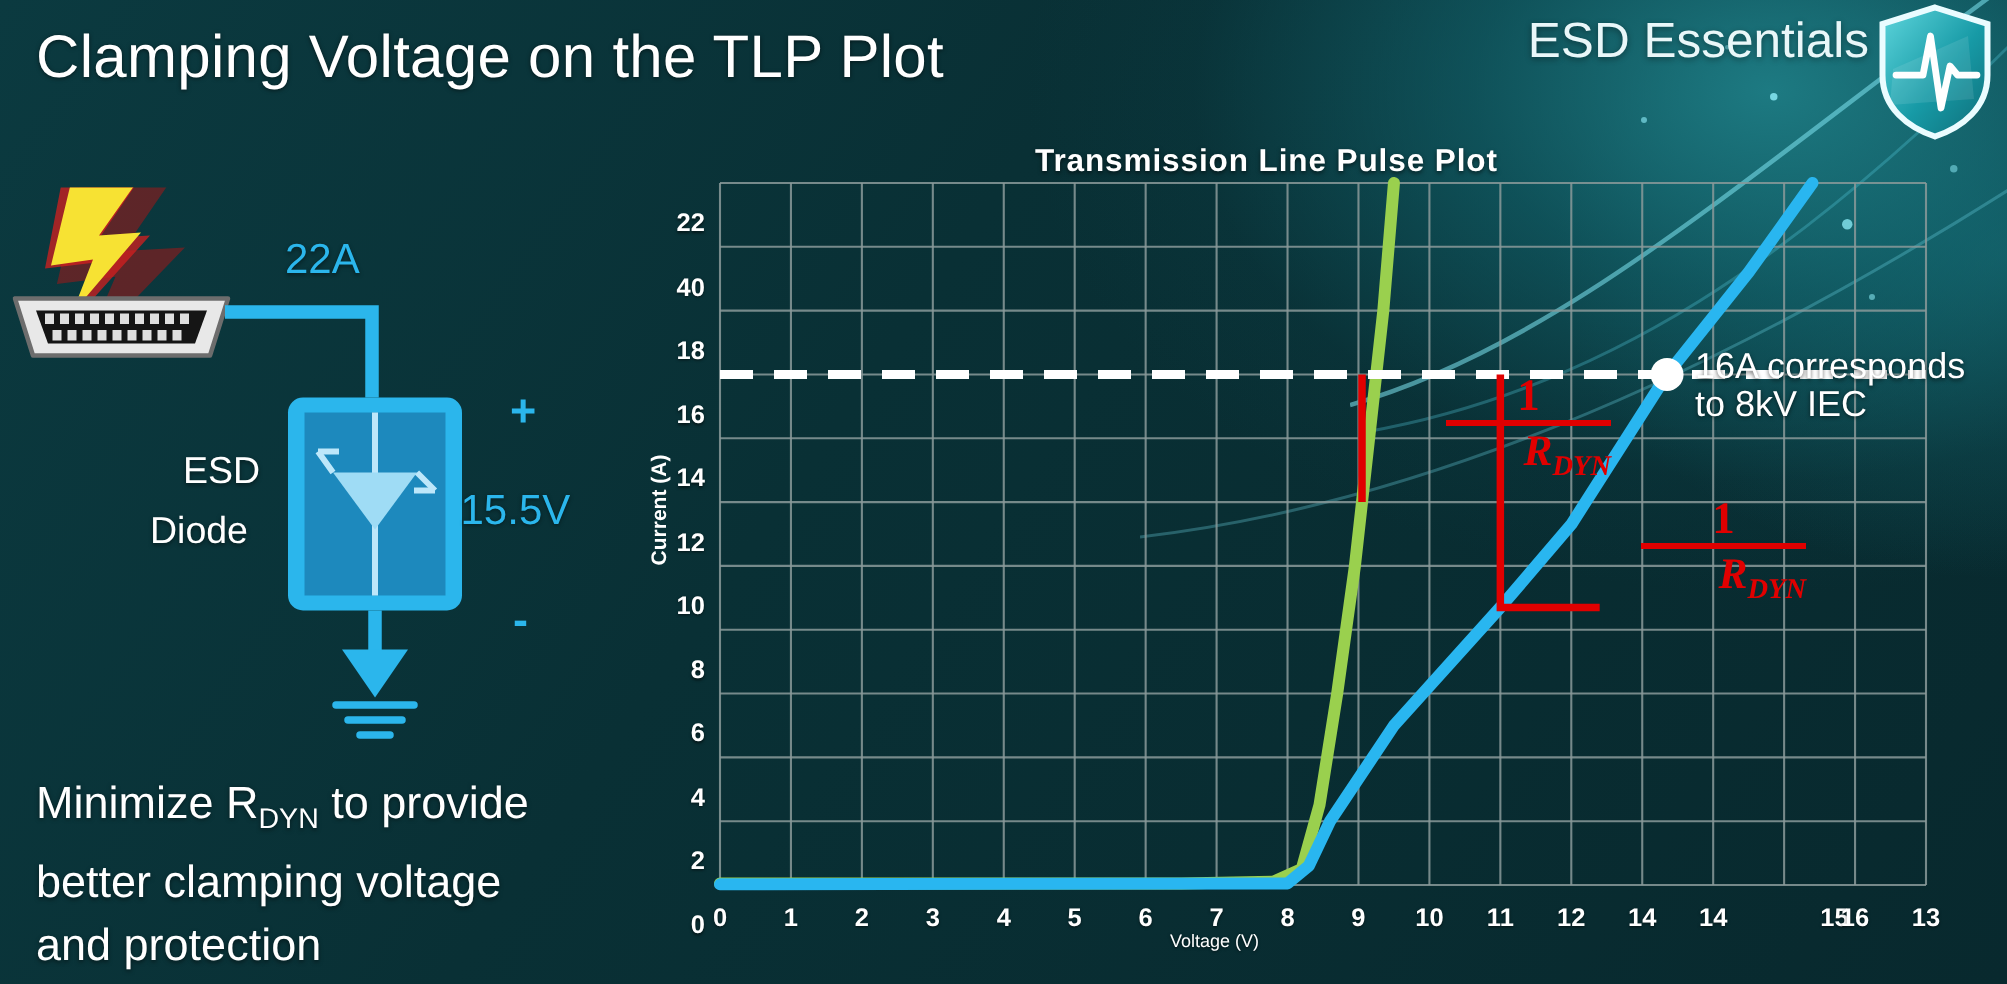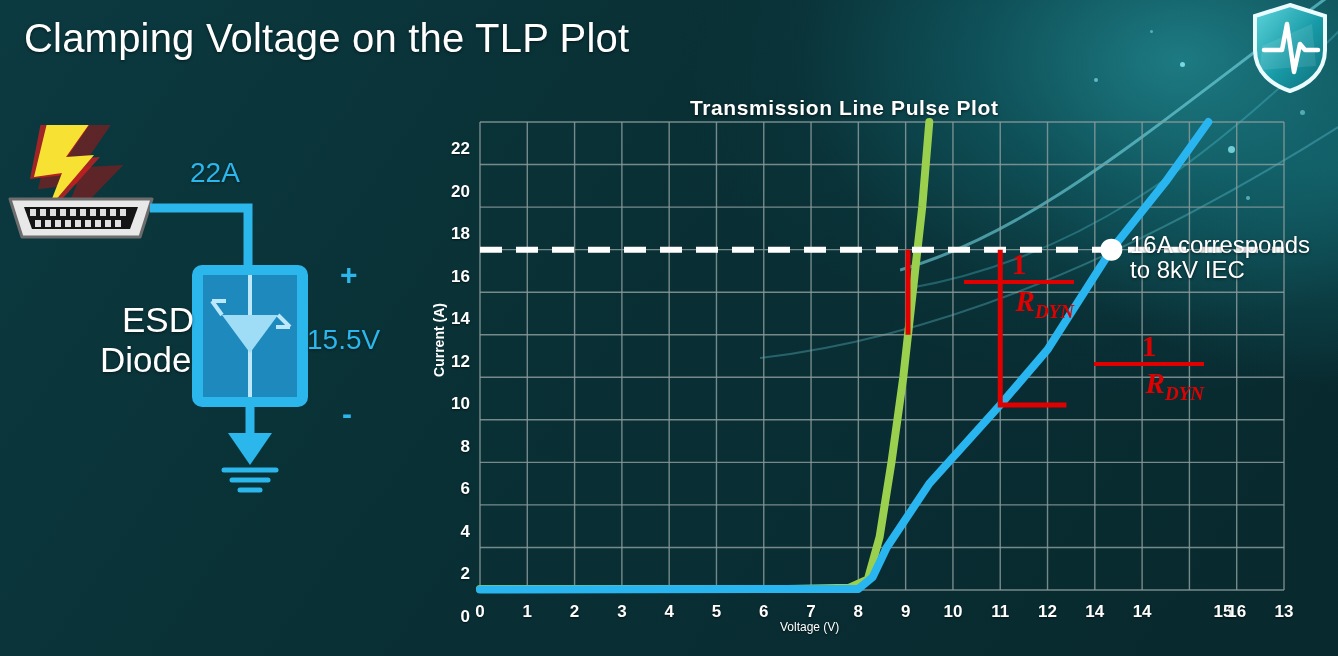--- a/index.html
+++ b/index.html
@@ -19,21 +19,21 @@
 
   
   #page-title{position:absolute;left:24px;top:16px;font-size:40px;color:#ffffff;
     letter-spacing:.2px;text-shadow:0 1px 3px rgba(0,0,0,.55);white-space:nowrap;}
   #brand-text{position:absolute;right:92px;top:8px;font-size:33px;color:#e9f7f9;
     text-shadow:0 1px 4px rgba(0,0,0,.4);white-space:nowrap;}
   #brand-logo{position:absolute;right:4px;top:0px;width:88px;height:96px;}
 
   
   #circuit{position:absolute;left:0;top:125px;width:420px;height:380px;}
-  .dlabel{position:absolute;color:#ffffff;font-size:35px;text-shadow:0 1px 3px rgba(0,0,0,.5);text-align:right;}
+  .dlabel{position:absolute;color:#ffffff;font-size:25px;text-shadow:0 1px 3px rgba(0,0,0,.5);text-align:right;}
   .clabel{position:absolute;color:#2bb6ec;font-size:28px;text-shadow:0 1px 3px rgba(0,0,0,.45);}
   .psign{position:absolute;color:#2bb6ec;font-size:30px;font-weight:bold;}
 
   
   #body-copy{position:absolute;left:24px;top:515px;width:420px;color:#ffffff;
     font-size:30px;line-height:42px;text-shadow:0 1px 3px rgba(0,0,0,.5);}
   #body-copy sub{font-size:19px;}
 
   
   #chart{position:absolute;left:412px;top:92px;width:920px;height:560px;}
@@ -71,20 +71,21 @@
   </svg>
 
   <div class="particle" style="left:1180px;top:62px;width:5px;height:5px;opacity:.8;"></div>
   <div class="particle" style="left:1228px;top:146px;width:7px;height:7px;opacity:.75;"></div>
   <div class="particle" style="left:1094px;top:78px;width:4px;height:4px;opacity:.6;"></div>
   <div class="particle" style="left:1246px;top:196px;width:4px;height:4px;opacity:.55;"></div>
   <div class="particle" style="left:1300px;top:110px;width:5px;height:5px;opacity:.5;"></div>
   <div class="particle" style="left:1150px;top:30px;width:3px;height:3px;opacity:.5;"></div>
 
   <div id="page-title">Clamping Voltage on the TLP Plot</div>
+  <div id="brand-text">ESD Essentials</div>
   <svg id="brand-logo" viewBox="0 0 88 96">
     <defs>
       <linearGradient id="shieldg" x1="0" y1="0" x2="1" y2="1">
         <stop offset="0%" stop-color="#5fd6dd"></stop>
           <stop offset="55%" stop-color="#179aa6"></stop>
         <stop offset="100%" stop-color="#0e6d78"></stop>
       </linearGradient>
     </defs>
     <path d="M44 5 L79 16 L79 50 C79 72 62 85 44 91 C26 85 9 72 9 50 L9 16 Z" fill="url(#shieldg)" stroke="#eafcff" stroke-width="4"></path>
     <path d="M16 46 L66 24 L70 66 L14 70 Z" fill="#ffffff" opacity="0.10"></path>
@@ -151,37 +152,42 @@
       </g>
     </svg>
     <div class="clabel" style="left:190px;top:32px;">22A</div>
     <div class="dlabel" style="left:122px;top:175px;">ESD</div>
     <div class="dlabel" style="left:100px;top:215px;">Diode</div>
     <div class="clabel" style="left:307px;top:199px;">15.5V</div>
     <div class="psign" style="left:340px;top:133px;">+</div>
     <div class="psign" style="left:342px;top:272px;">-</div>
   </div>
 
+  <div id="body-copy">
+    <span>Minimize R</span><sub>DYN</sub><span> to provide</span><br>
+    <span>better clamping voltage</span><br>
+    <span>and protection</span>
+  </div>
 
   <div id="chart">
     <div id="chart-title">Transmission Line Pulse Plot</div>
     <div id="ylabel">Current (A)</div>
     <div id="xlabel">Voltage (V)</div>
     <div id="yticks">
         <div class="ytick" style="top: 498px; right: 862px;">0</div>
         <div class="ytick" style="top: 455.455px; right: 862px;">2</div>
         <div class="ytick" style="top: 412.909px; right: 862px;">4</div>
         <div class="ytick" style="top: 370.364px; right: 862px;">6</div>
         <div class="ytick" style="top: 327.818px; right: 862px;">8</div>
         <div class="ytick" style="top: 285.273px; right: 862px;">10</div>
         <div class="ytick" style="top: 242.727px; right: 862px;">12</div>
         <div class="ytick" style="top: 200.182px; right: 862px;">14</div>
         <div class="ytick" style="top: 157.636px; right: 862px;">16</div>
         <div class="ytick" style="top: 115.091px; right: 862px;">18</div>
-        <div class="ytick" style="top: 72.5455px; right: 862px;">20</div>
+        <div class="ytick" style="top: 72.5455px; right: 862px;">40</div>
         <div class="ytick" style="top: 30px; right: 862px;">22</div>
       </div>
     <div id="xticks">
         <div class="xtick" style="left: 68px; top: 510px;">0</div>
         <div class="xtick" style="left: 115.294px; top: 510px;">1</div>
         <div class="xtick" style="left: 162.588px; top: 510px;">2</div>
         <div class="xtick" style="left: 209.882px; top: 510px;">3</div>
         <div class="xtick" style="left: 257.176px; top: 510px;">4</div>
         <div class="xtick" style="left: 304.471px; top: 510px;">5</div>
         <div class="xtick" style="left: 351.765px; top: 510px;">6</div>

